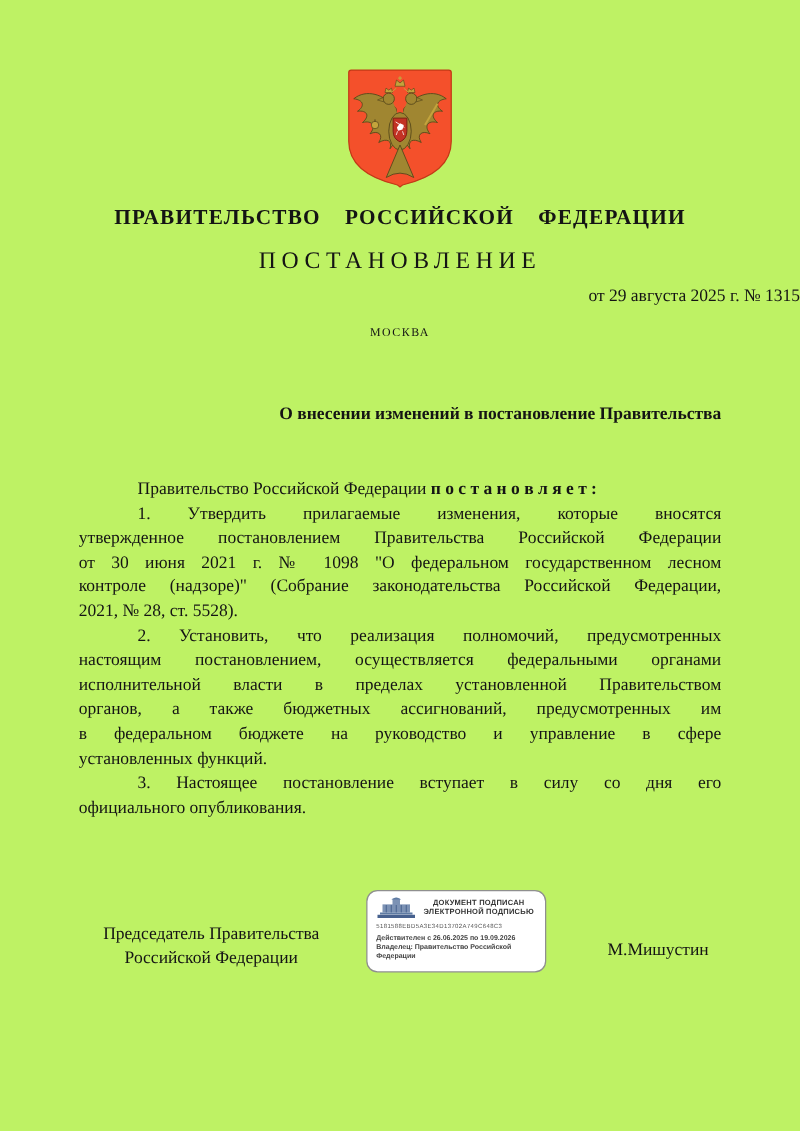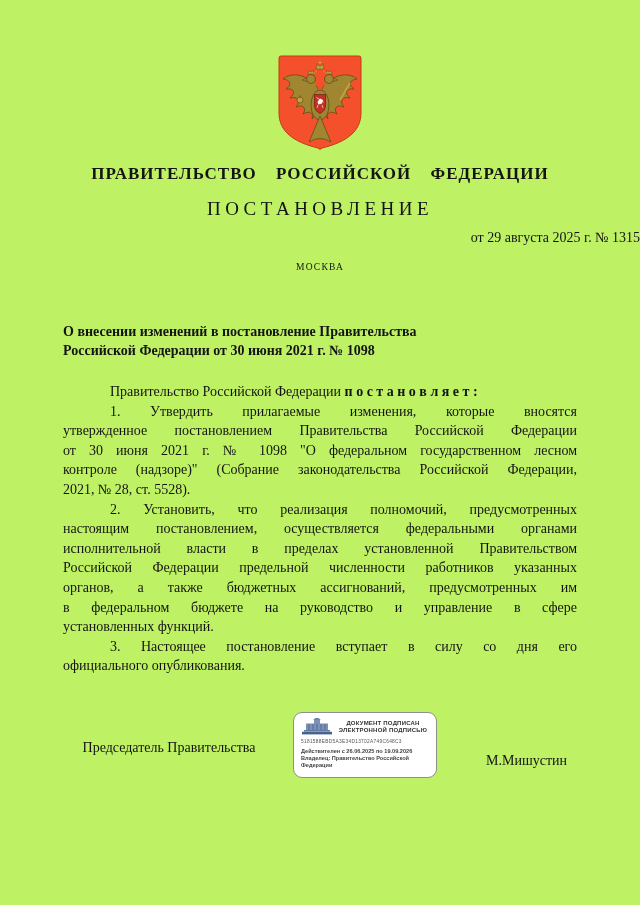--- a/index.html
+++ b/index.html
@@ -23,21 +23,21 @@
   .date-line{
     position:absolute;left:0;top:229px;width:640px;text-align:right;
     font-size:14px;line-height:18px;
   }
   .city{
     position:absolute;left:0;top:261px;width:640px;text-align:center;
     font-size:9.5px;letter-spacing:1.2px;line-height:12px;
   }
   
   .doc-title{position:absolute;left:63px;top:322px;width:514px;}
-  .doc-title .ln{font-weight:bold;font-size:14px;line-height:19px;text-align:left;}
+  .doc-title .ln{font-weight:bold;font-size:14px;line-height:19px;text-align:right;}
   
   .body-text{position:absolute;left:63px;top:382px;width:514px;font-size:14px;line-height:19.6px;}
   .intro{text-indent:47px;}
   .intro .emph{font-weight:bold;}
   .para .ln{text-align:justify;text-align-last:justify;}
   .para .ln:first-child{text-indent:47px;}
   .para .ln:last-child{text-align-last:left;}
   
   .sig-position{position:absolute;left:63px;top:739px;width:212px;}
   .sig-position .ln{font-size:14px;line-height:18.5px;text-align:center;}
@@ -101,51 +101,50 @@
     </svg>
   </div>
 
   <div class="org-name">ПРАВИТЕЛЬСТВО РОССИЙСКОЙ ФЕДЕРАЦИИ</div>
   <div class="doc-type">ПОСТАНОВЛЕНИЕ</div>
   <div class="date-line">от 29 августа 2025 г. № 1315</div>
   <div class="city">МОСКВА</div>
 
   <div class="doc-title">
       <div class="ln">О внесении изменений в постановление Правительства</div>
-      <div class="ln">Российской Федерации от 30 июня 2021 г. № 1098</div>
     </div>
 
   <div class="body-text">
     <div class="intro">
       <span>Правительство Российской Федерации </span><span class="emph">п о с т а н о в л я е т :</span>
     </div>
     <div class="para">
         <div class="ln">1. Утвердить прилагаемые изменения, которые вносятся</div>
         <div class="ln">утвержденное постановлением Правительства Российской Федерации</div>
         <div class="ln">от 30 июня 2021 г. № 1098 "О федеральном государственном лесном</div>
         <div class="ln">контроле (надзоре)" (Собрание законодательства Российской Федерации,</div>
         <div class="ln">2021, № 28, ст. 5528).</div>
       </div>
     <div class="para">
         <div class="ln">2. Установить, что реализация полномочий, предусмотренных</div>
         <div class="ln">настоящим постановлением, осуществляется федеральными органами</div>
         <div class="ln">исполнительной власти в пределах установленной Правительством</div>
-        <div class="ln">Российской Федерации предельной численности работников указанных</div>
         <div class="ln">органов, а также бюджетных ассигнований, предусмотренных им</div>
         <div class="ln">в федеральном бюджете на руководство и управление в сфере</div>
         <div class="ln">установленных функций.</div>
       </div>
     <div class="para">
         <div class="ln">3. Настоящее постановление вступает в силу со дня его</div>
         <div class="ln">официального опубликования.</div>
       </div>
   </div>
 
   <div class="sig-position">
       <div class="ln">Председатель Правительства</div>
+      <div class="ln">Российской Федерации</div>
     </div>
 
   <div class="stamp">
     <div class="stamp-head">
       <div class="stamp-icon">
         <svg viewBox="0 0 32 17" width="32" height="17" xmlns="http://www.w3.org/2000/svg">
           <rect x="13" y="1" width="6" height="5" fill="#7C92B4"></rect>
           <path d="M12 1.5 L16 -0.5 L20 1.5 Z" fill="#5E7BA3"></path>
           <rect x="5" y="5.5" width="22" height="6.5" fill="#7C92B4"></rect>
           <line x1="8" y1="6" x2="8" y2="12" stroke="#47618E" stroke-width="0.8"></line>

